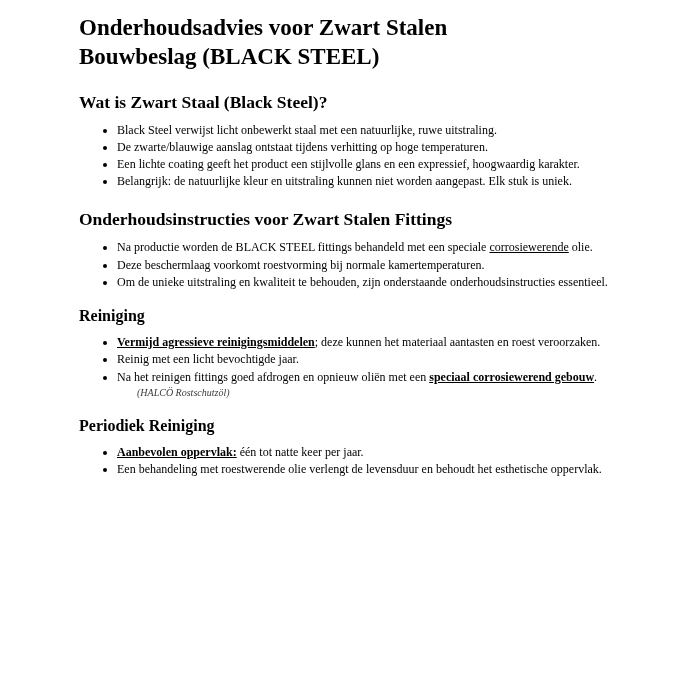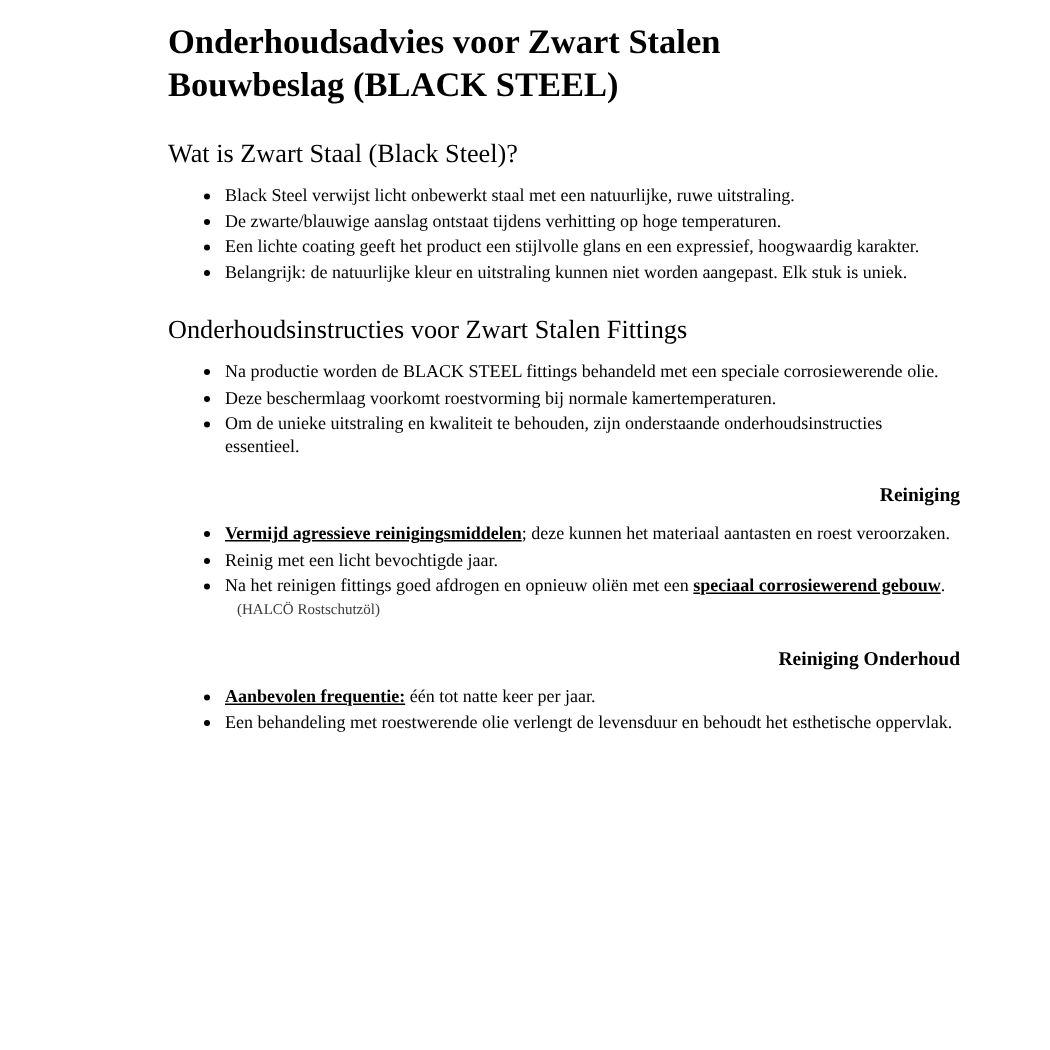--- a/index.html
+++ b/index.html
@@ -5,54 +5,53 @@
   * { margin: 0; padding: 0; box-sizing: border-box; }
   html, body { width: 700px; height: 700px; overflow: hidden; }
   body {
     background: #ffffff;
     color: #000000;
     font-family: "Liberation Serif", serif;
   }
   .page {
     width: 700px;
     height: 700px;
-    padding: 14px 60px 0 112px;
+    padding: 14px 60px 0 79px;
   }
   h1.doc-title {
     font-size: 23px;
     font-weight: bold;
     line-height: 1.25;
     max-width: 480px;
     margin: 0;
   }
   h2.sec-heading {
     font-size: 17.5px;
-    font-weight: normal;
+    font-weight: bold;
     margin: 20px 0 0 0;
   }
   h3.sub-heading {
-    font-size: 13px;
+    font-size: 16px;
     font-weight: bold;
     margin: 17px 0 0 0;
-    text-align: right;
   }
   ul.bullets {
     margin: 10px 0 0 0;
     padding-left: 38px;
     list-style: disc outside;
   }
   ul.bullets li {
     font-size: 12px;
     line-height: 1.27;
     margin-bottom: 2px;
     max-width: 505px;
   }
   .b  { font-weight: bold; text-decoration: underline; }
-  .u  { }
-  .sm { font-size: 10px; color: #3a3a3a; margin-left: 8px; }
+  .u  { text-decoration: underline; }
+  .sm { font-size: 10px; color: #3a3a3a; margin-left: 20px; font-style: italic; }
 </style>
 </head>
 <body>
 
 <div class="page">
 
   <h1 class="doc-title">Onderhoudsadvies voor Zwart Stalen Bouwbeslag (BLACK STEEL)</h1>
 
   <h2 class="sec-heading">Wat is Zwart Staal (Black Steel)?</h2>
   <ul class="bullets">
@@ -69,20 +68,20 @@
     <li><span>Om de unieke uitstraling en kwaliteit te behouden, zijn onderstaande onderhoudsinstructies essentieel.</span></li>
   </ul>
 
   <h3 class="sub-heading">Reiniging</h3>
   <ul class="bullets">
     <li><span class="b">Vermijd agressieve reinigingsmiddelen</span><span>; deze kunnen het materiaal aantasten en roest veroorzaken.</span></li>
     <li><span>Reinig met een licht bevochtigde jaar.</span></li>
     <li><span>Na het reinigen fittings goed afdrogen en opnieuw oliën met een </span><span class="b">speciaal corrosiewerend gebouw</span><span>.</span><span class="sm">(HALCÖ Rostschutzöl)</span></li>
   </ul>
 
-  <h3 class="sub-heading">Reiniging Onderhoud</h3>
+  <h3 class="sub-heading">Periodiek Reiniging</h3>
   <ul class="bullets">
-    <li><span class="b">Aanbevolen frequentie:</span><span> één tot natte keer per jaar.</span></li>
+    <li><span class="b">Aanbevolen oppervlak:</span><span> één tot natte keer per jaar.</span></li>
     <li><span>Een behandeling met roestwerende olie verlengt de levensduur en behoudt het esthetische oppervlak.</span></li>
   </ul>
 
 
 </div>
 
 </body></html>

